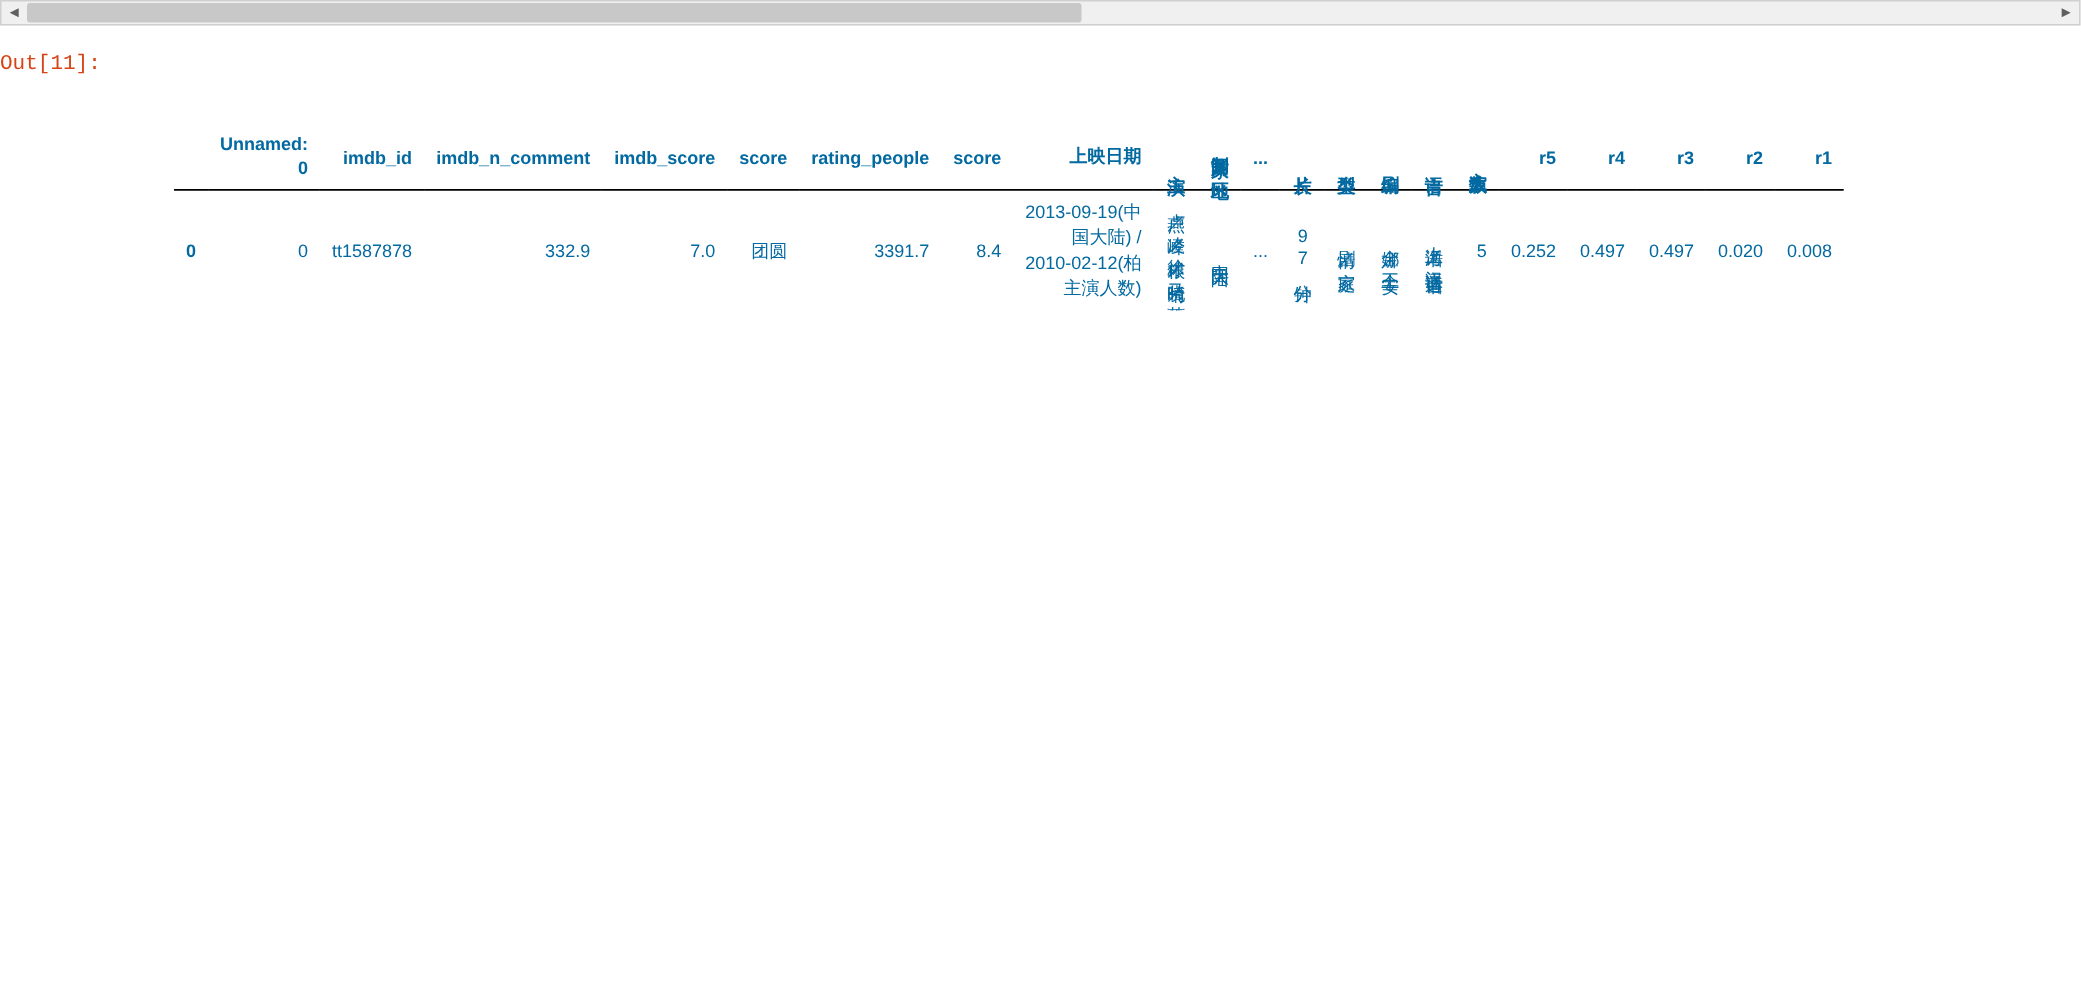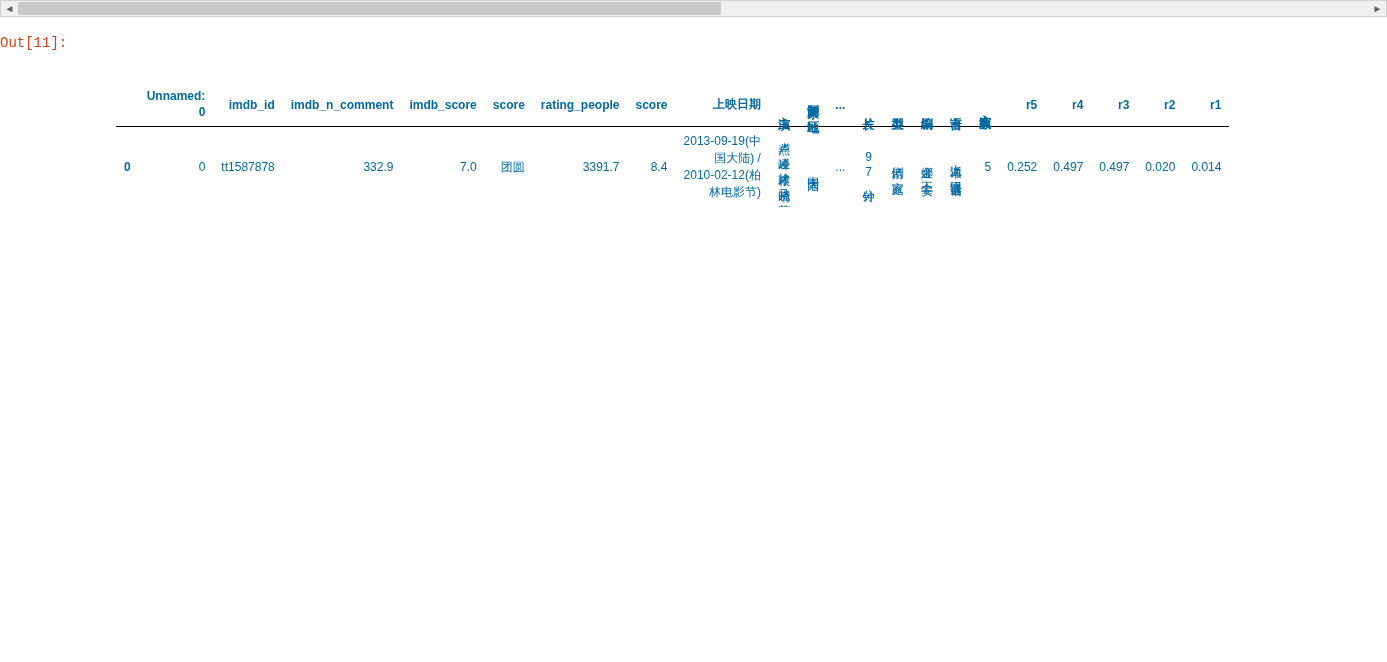--- a/index.html
+++ b/index.html
@@ -174,34 +174,34 @@
             <td>tt1587878</td>
             <td>332.9</td>
             <td>7.0</td>
             <td>团圆</td>
             <td>3391.7</td>
             <td>8.4</td>
             <td>
               <span>2013-09-19(中</span><br>
               <span>国大陆) /</span><br>
               <span>2010-02-12(柏</span><br>
-              <span>林电影节)</span>
+              <span>主演人数)</span>
             </td>
             <td><span class="vert">卢燕／凌峰／徐才根／马晓晴／莫小棋</span></td>
             <td><span class="vert">中国大陆</span></td>
             <td>...</td>
             <td><span class="vert">97分钟</span></td>
             <td><span class="vert">剧情／家庭</span></td>
             <td><span class="vert">金娜／王全安</span></td>
             <td><span class="vert">上海话／汉语普通话</span></td>
             <td>5</td>
             <td>0.252</td>
             <td>0.497</td>
             <td>0.497</td>
             <td>0.020</td>
-            <td>0.014</td>
+            <td>0.008</td>
           </tr>
         </tbody>
       </table>
     </div>
   </div>
 
 </div>
 
 </body></html>

